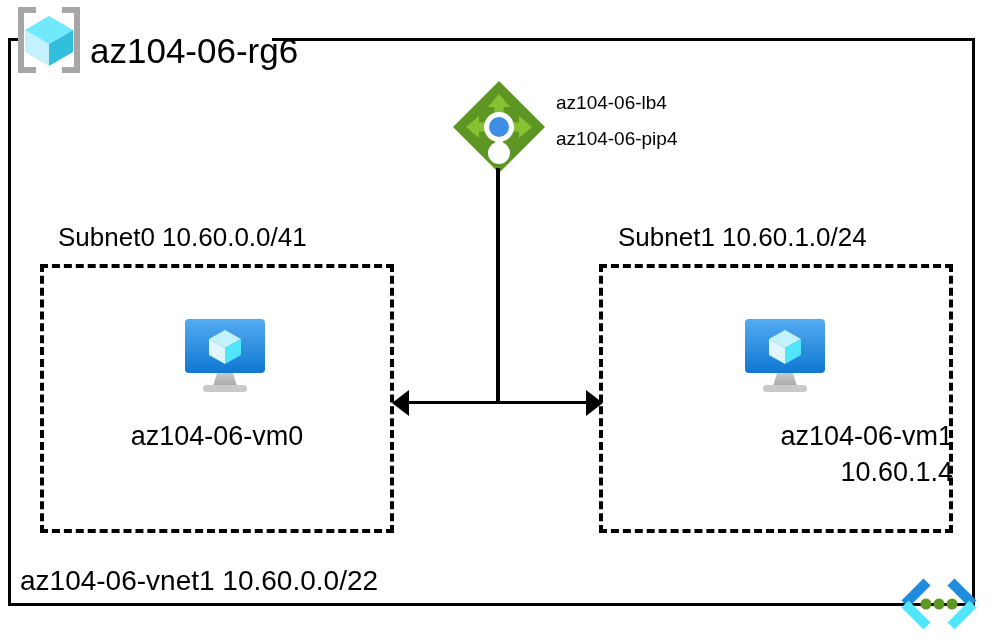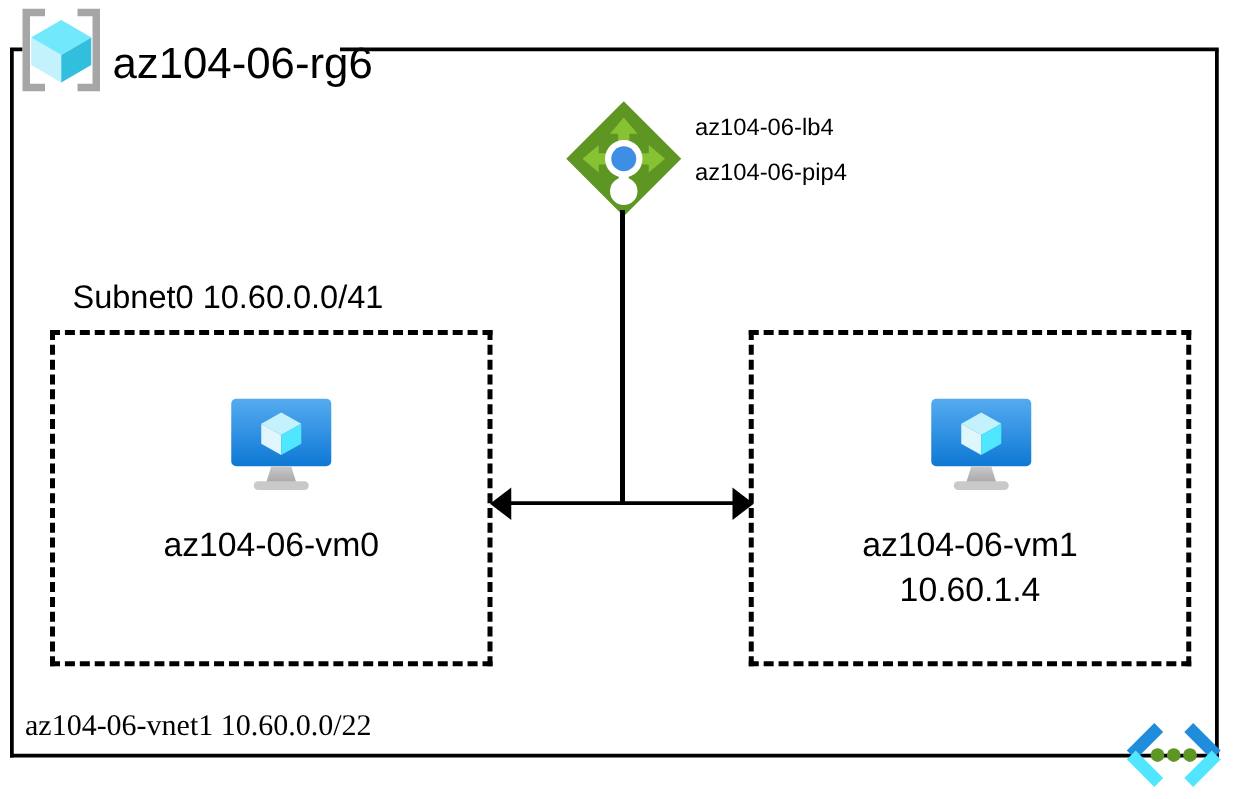--- a/index.html
+++ b/index.html
@@ -151,31 +151,30 @@
 
   .vm-labels {
     position: absolute;
     top: 418px;
     width: 354px;
     text-align: center;
     font-size: 27px;
     line-height: 36px;
   }
   .vm-labels-0 { left: 40px; }
-  .vm-labels-1 { left: 599px; }
+  .vm-labels-1 { left: 599px; text-align: right; }
 
   
   .vnet-label {
     position: absolute;
     left: 20px;
     top: 566px;
-    font-size: 24px;
+    font-size: 28px;
     line-height: 30px;
     white-space: nowrap;
-    font-family: Liberation Serif, serif;
   }
   .vnet-icon {
     position: absolute;
     left: 893px;
     top: 578px;
     width: 92px;
     height: 52px;
   }
 </style>
 </head>
@@ -250,20 +249,24 @@
 
       <polygon points="44,14 60,23 44,32 28,23" fill="#c3f2fd"></polygon>
       <polygon points="28,23 44,32 44,48 28,39" fill="#dff6fd"></polygon>
       <polygon points="60,23 60,39 44,48 44,32" fill="#50e6ff"></polygon>
     </svg>
   </div>
   <div class="vm-labels vm-labels-0">
     <div>az104-06-vm0</div>
   </div>
 
+  <div class="subnet-heading subnet-heading-1">
+    <span class="name">Subnet1</span>
+    <span class="cidr">10.60.1.0/24</span>
+  </div>
   <div class="subnet-box subnet-box-1"></div>
   <div class="vm-icon vm-icon-1">
     <svg viewBox="0 0 88 80" width="88" height="80">
       <defs>
         <linearGradient id="scr1" x1="0" y1="0" x2="0" y2="1">
           <stop offset="0%" stop-color="#55abf0"></stop>
           <stop offset="100%" stop-color="#0e78d4"></stop>
         </linearGradient>
         <linearGradient id="std1" x1="0" y1="0" x2="0" y2="1">
           <stop offset="0%" stop-color="#c9c9c9"></stop>

